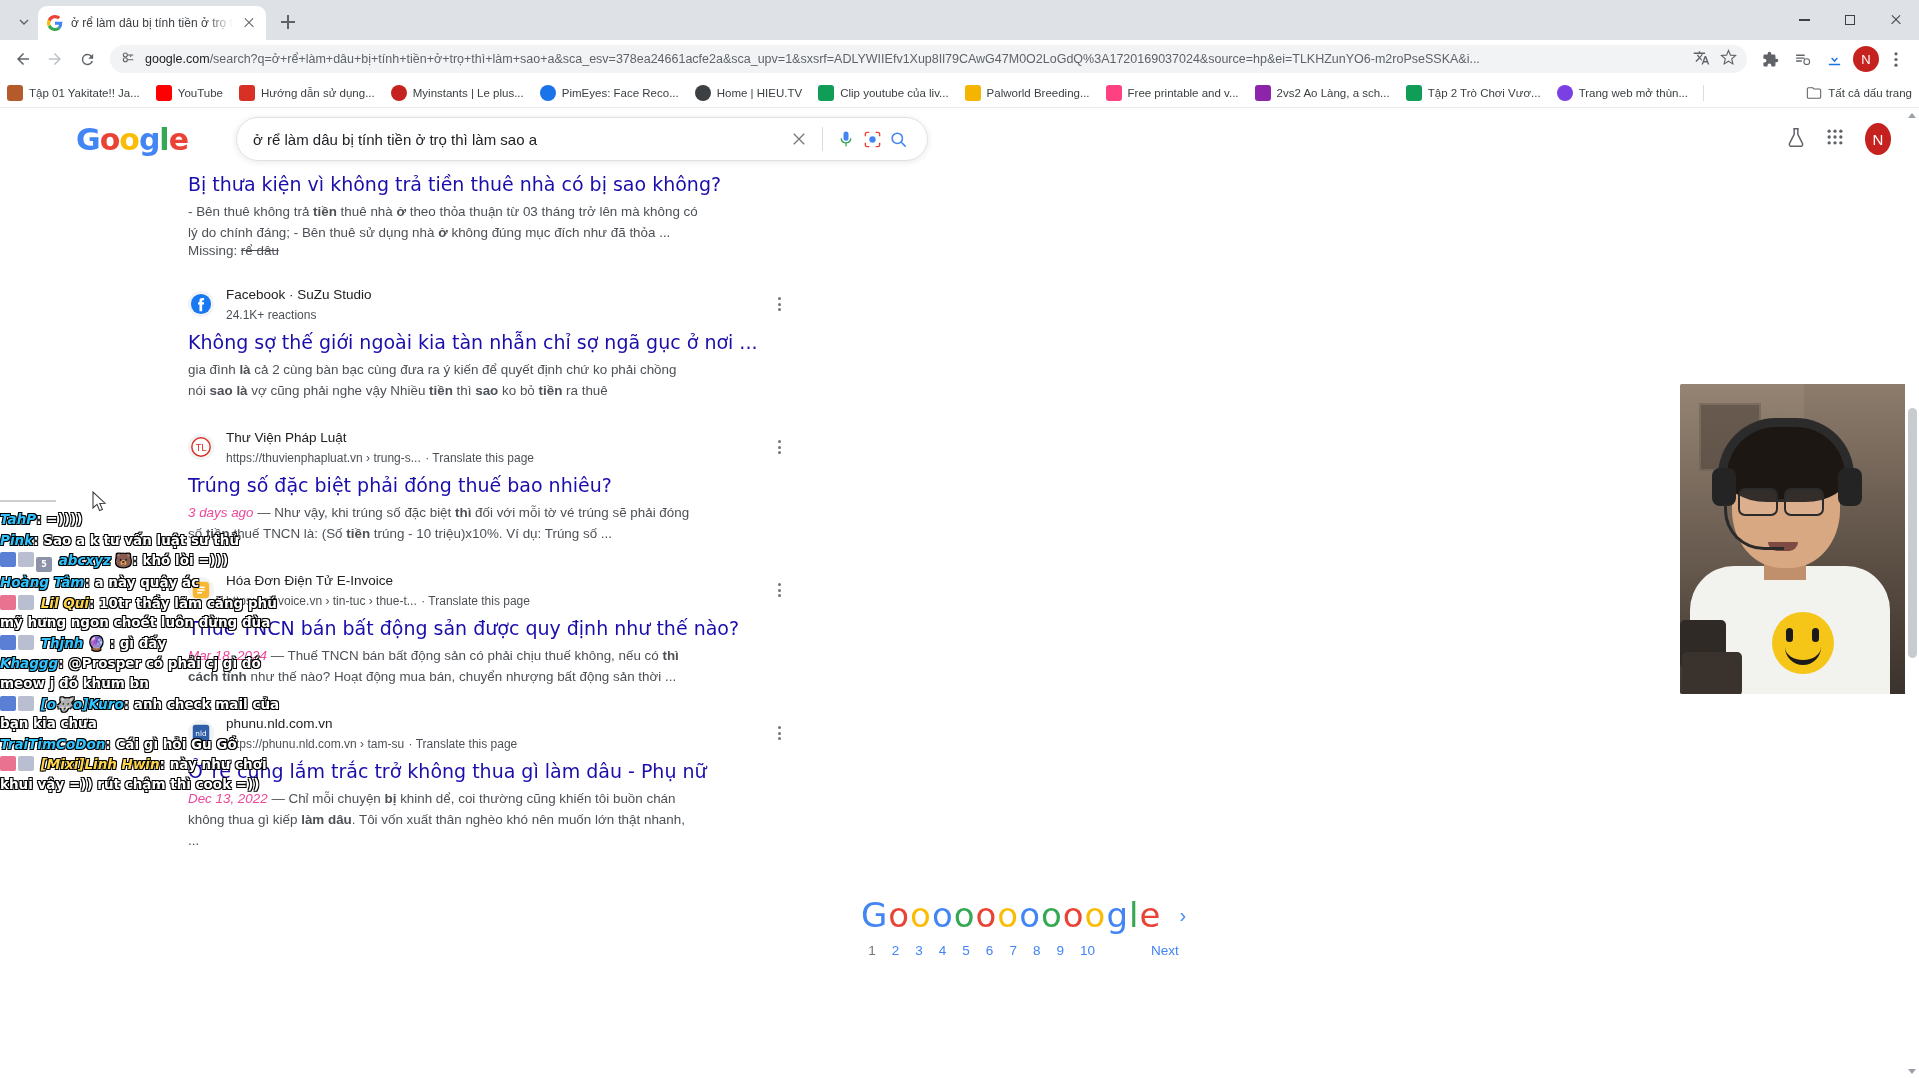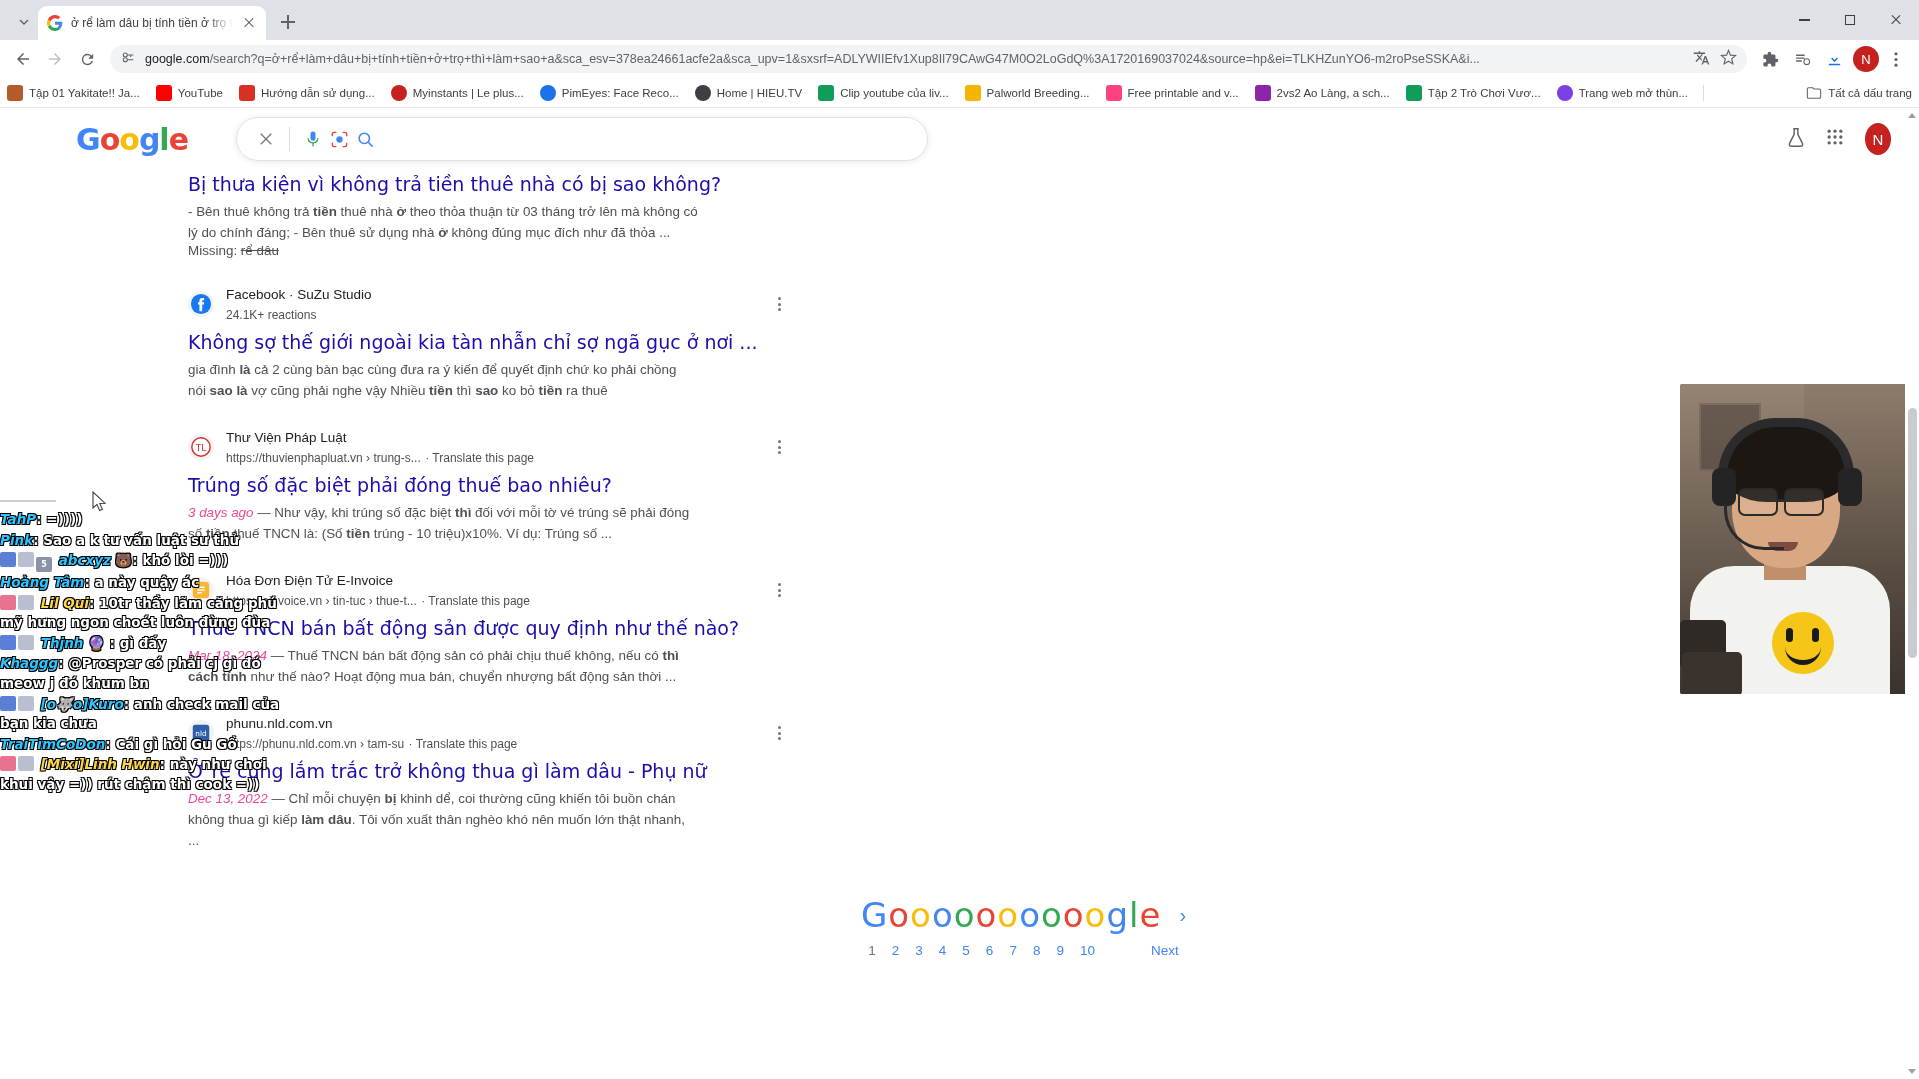--- a/index.html
+++ b/index.html
@@ -454,20 +454,21 @@
       </span>
       <span class="bm-lbl" style="max-width:none">Tất cả dấu trang</span>
     </div>
   </div>
 
   <div class="page">
 
     <div class="g-header">
       <div class="g-logo"><span class="b">G</span><span class="r">o</span><span class="y">o</span><span class="b">g</span><span class="g">l</span><span class="r">e</span></div>
       <div class="g-searchbox">
+        <span class="g-query">ở rể làm dâu bị tính tiền ở trọ thì làm sao a</span>
         <span class="g-sb-ico">
           <svg width="18" height="18" viewBox="0 0 24 24">
               <path d="M5 5l14 14M19 5L5 19" stroke="#70757a" stroke-width="1.7" fill="none"></path>
             </svg>
         </span>
         <span class="g-divider"></span>
         <span class="g-sb-ico">
           <svg width="20" height="20" viewBox="0 0 24 24">
               <path d="M12 14a3 3 0 0 0 3-3V6a3 3 0 1 0-6 0v5a3 3 0 0 0 3 3z" fill="#4285F4"></path>
               <path d="M17 11a5 5 0 0 1-10 0H5.5a6.5 6.5 0 0 0 5.75 6.45V21h1.5v-3.55A6.5 6.5 0 0 0 18.5 11z" fill="#34A853"></path>

